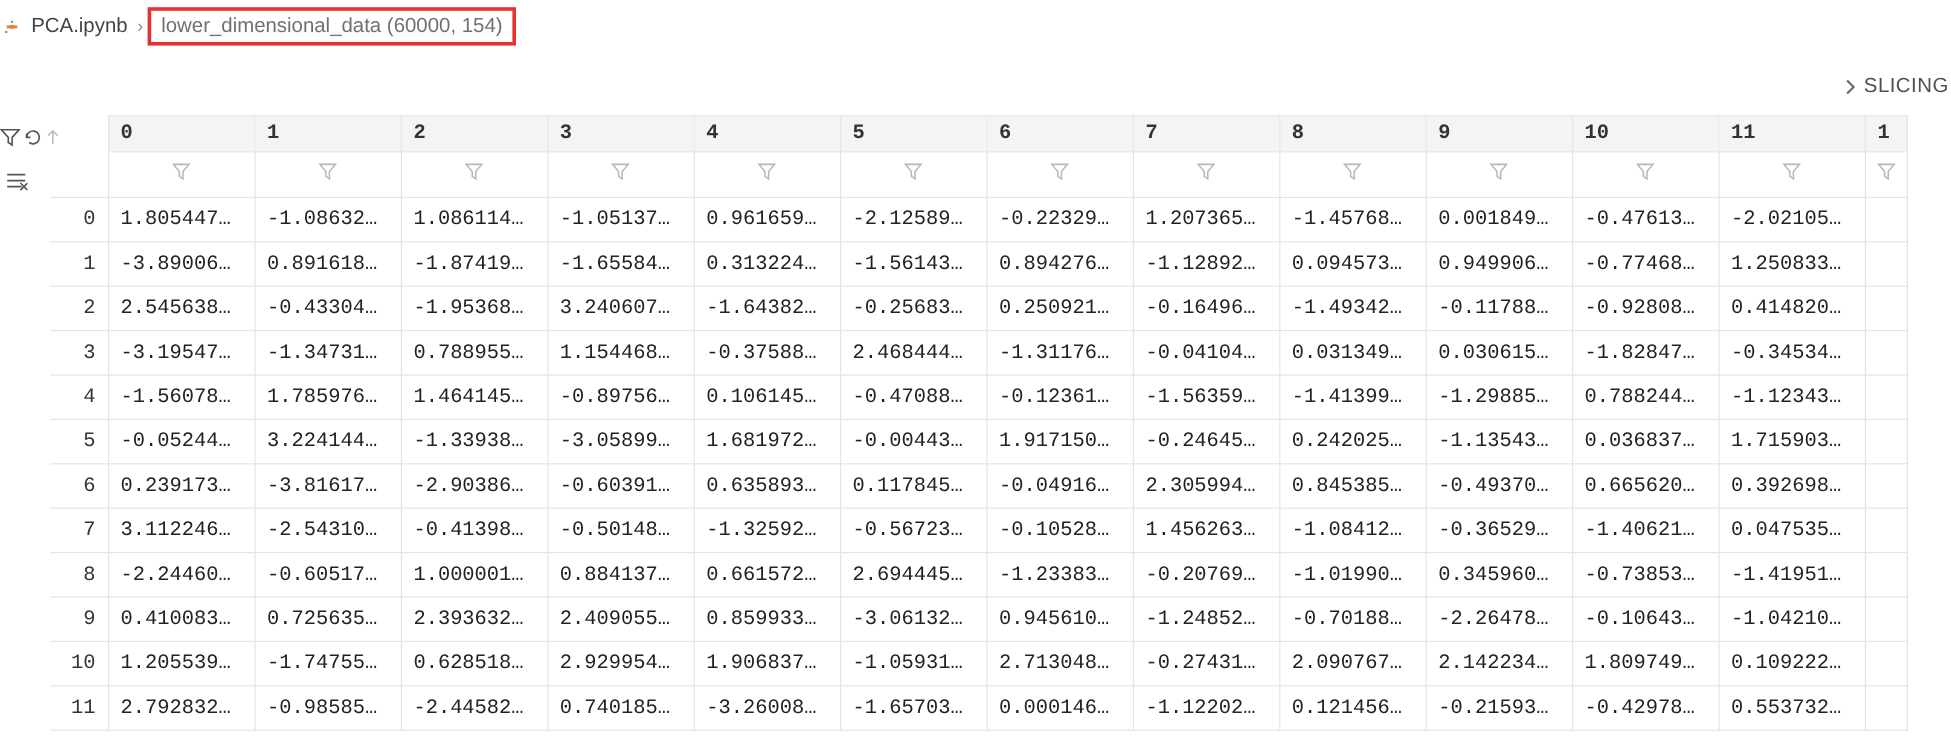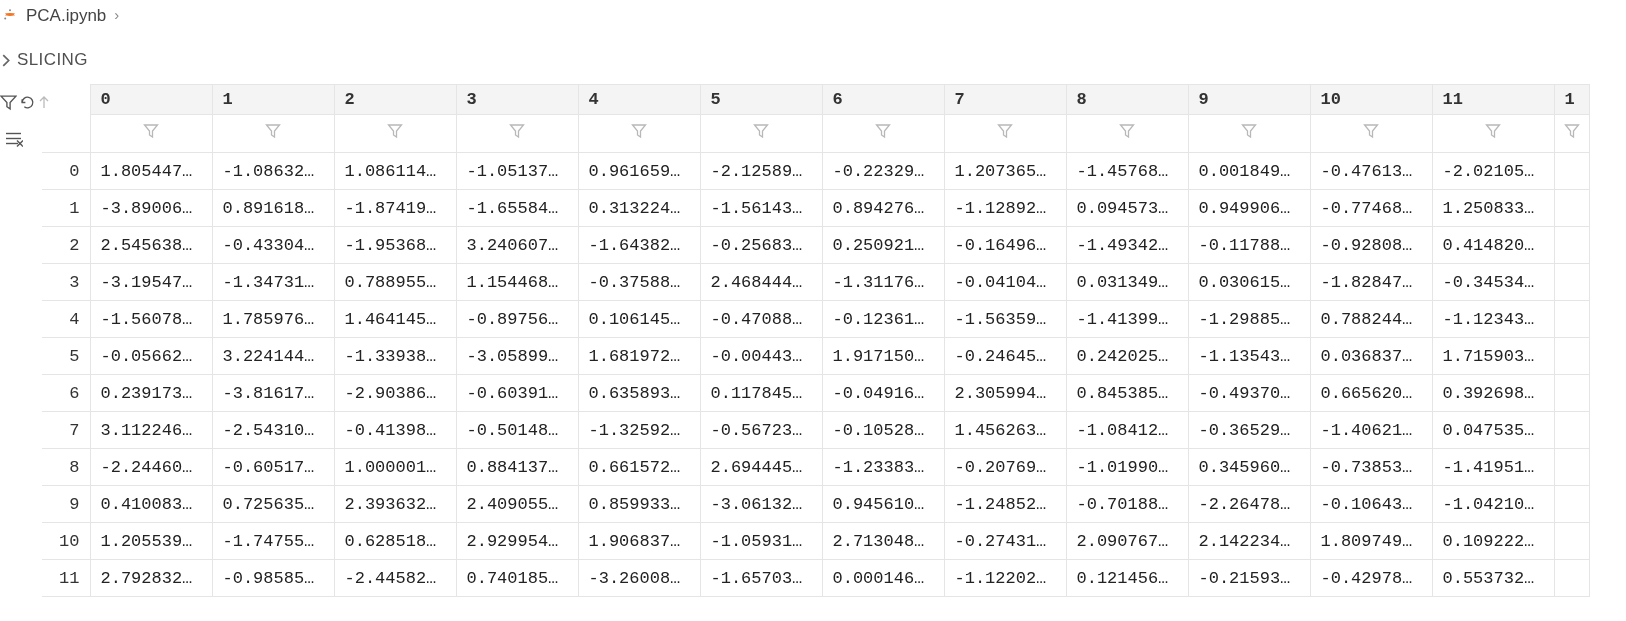--- a/index.html
+++ b/index.html
@@ -8,20 +8,21 @@
     font-family: "Segoe UI", -apple-system, sans-serif;
     font-size: 14px;
     color: #333;
     background: #fff;
     width: 1626px;
     height: 621px;
     overflow: hidden;
   }
   .breadcrumb {
     display: flex;
+    align-items: center;
     gap: 8px;
     padding: 6px 2px 6px 2px;
     font-size: 17px;
     color: #444;
   }
   .jupyter-icon {
     width: 16px; height: 16px;
     display: inline-flex; align-items: center; justify-content: center;
   }
   .chevron { color: #888; font-size: 15px; }
@@ -34,20 +35,21 @@
   }
 
   .section-header {
     display: flex;
     align-items: center;
     gap: 6px;
     padding: 18px 2px 14px 2px;
     font-size: 17px;
     color: #505050;
     letter-spacing: 0.4px;
+    justify-content: flex-end;
   }
   .section-header .chev-right {
     color: #666;
   }
 
   .grid-wrap {
     position: relative;
   }
 
   .gutter {
@@ -129,20 +131,21 @@
   <span class="jupyter-icon">
     <svg width="16" height="16" viewBox="0 0 16 16">
       <circle cx="8" cy="4.2" r="1.0" fill="#888"></circle>
       <path d="M3 7.2 A6 6 0 0 0 13 7.2" fill="#f37726"></path>
       <path d="M3 9.6 A6 6 0 0 1 13 9.6" fill="#f37726"></path>
       <circle cx="3.2" cy="12.6" r="1.0" fill="#888"></circle>
     </svg>
   </span>
   <span>PCA.ipynb</span>
   <span class="chevron">›</span>
+  <span class="bc-current">lower_dimensional_data (60000, 154)</span>
 </div>
 
 <div class="section-header">
   <span class="chev-right">
     <svg width="9" height="13" viewBox="0 0 8 12">
         <path d="M1 1 L6 6 L1 11" stroke="#666" stroke-width="1.6" fill="none"></path>
       </svg>
   </span>
   <span>SLICING</span>
 </div>
@@ -357,21 +360,21 @@
           <td class="val"><span>-0.12361…</span></td>
           <td class="val"><span>-1.56359…</span></td>
           <td class="val"><span>-1.41399…</span></td>
           <td class="val"><span>-1.29885…</span></td>
           <td class="val"><span>0.788244…</span></td>
           <td class="val"><span>-1.12343…</span></td>
           <td class="val"></td>
         </tr>
         <tr>
           <td class="idx"><span>5</span></td>
-          <td class="val"><span>-0.05662…</span></td>
+          <td class="val"><span>-0.05244…</span></td>
           <td class="val"><span>3.224144…</span></td>
           <td class="val"><span>-1.33938…</span></td>
           <td class="val"><span>-3.05899…</span></td>
           <td class="val"><span>1.681972…</span></td>
           <td class="val"><span>-0.00443…</span></td>
           <td class="val"><span>1.917150…</span></td>
           <td class="val"><span>-0.24645…</span></td>
           <td class="val"><span>0.242025…</span></td>
           <td class="val"><span>-1.13543…</span></td>
           <td class="val"><span>0.036837…</span></td>

